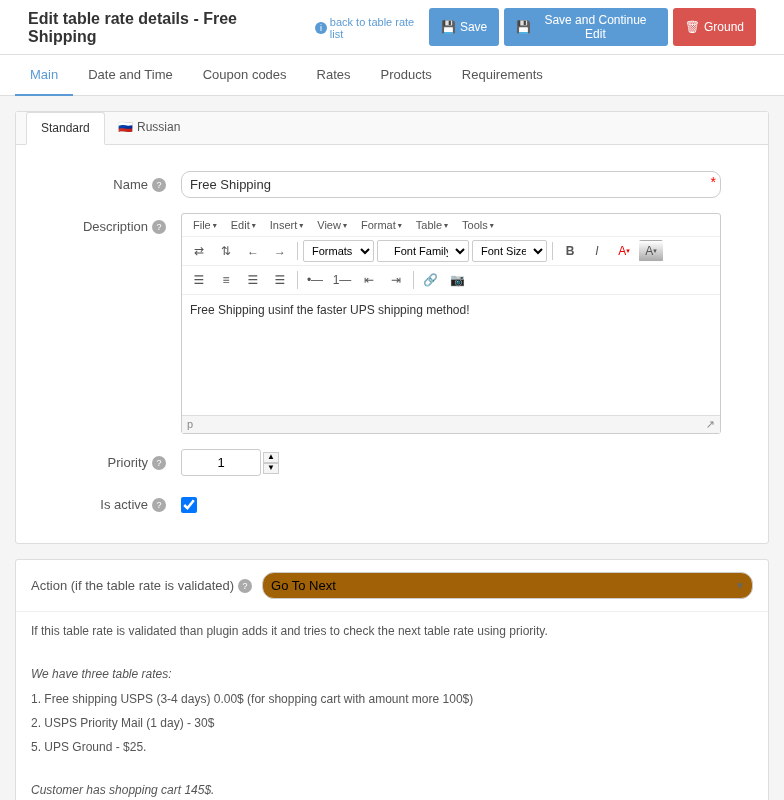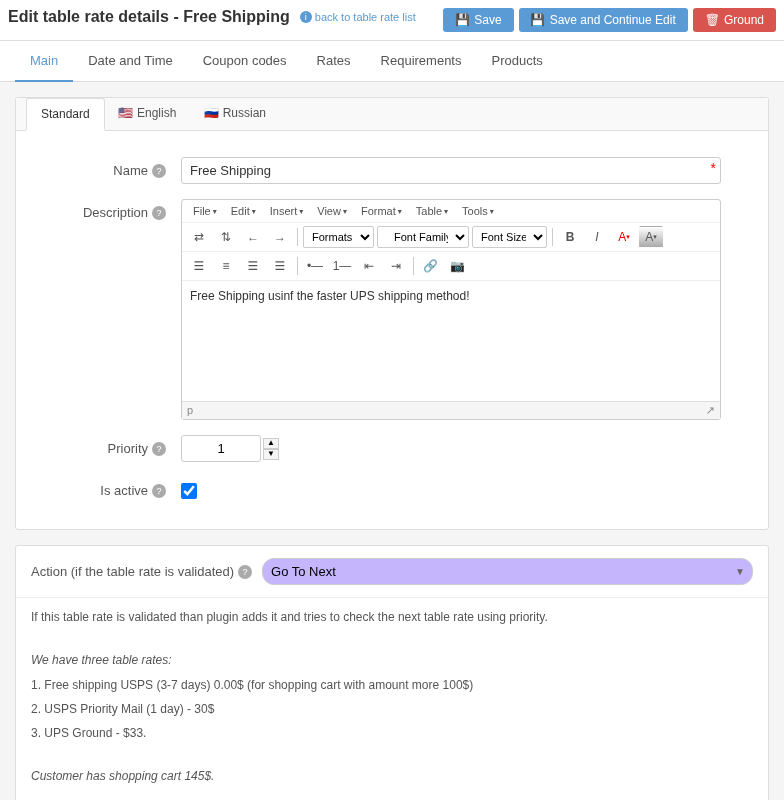--- a/index.html
+++ b/index.html
@@ -1,23 +1,23 @@
 <!DOCTYPE html>
 <html><head>
   <meta charset="utf-8">
   <style>
     * { box-sizing: border-box; margin: 0; padding: 0; }
     body { font-family: Arial, sans-serif; font-size: 13px; background: #f5f5f5; color: #333; }
 
     .top-bar {
       background: #fff;
       border-bottom: 1px solid #ddd;
-      padding: 8px 8px;
-      display: flex;
-      align-items: flex-start;
+      padding: 8px 28px;
+      display: flex;
+      align-items: flex-end;
       justify-content: space-between;
     }
     .top-bar-left { display: flex; align-items: center; gap: 10px; }
     .page-title { font-size: 16px; font-weight: bold; color: #333; }
     .back-link { font-size: 11px; color: #5b9bd5; text-decoration: none; display: flex; align-items: center; gap: 3px; }
     .top-bar-right { display: flex; gap: 5px; }
     .btn { padding: 5px 12px; border: none; border-radius: 3px; cursor: pointer; font-size: 12px; display: flex; align-items: center; gap: 4px; }
     .btn-save { background: #5b9bd5; color: #fff; }
     .btn-save-cont { background: #5b9bd5; color: #fff; }
     .btn-delete { background: #d9534f; color: #fff; }
@@ -115,21 +115,21 @@
       max-width: 540px;
     }
     .required-mark {
       color: red;
       position: absolute;
       right: 5px;
       top: 3px;
       font-size: 14px;
     }
     .name-wrapper { position: relative; flex: 1; max-width: 540px; }
-    .name-wrapper input { width: 100%; padding: 5px 8px; border: 1px solid #ccc; border-radius: 3px; font-size: 13px; }
+    .name-wrapper input { width: 100%; padding: 5px 8px; border: 1px solid #ccc; border-radius: 9px; font-size: 13px; }
 
     .editor-wrapper { flex: 1; max-width: 540px; border: 1px solid #ccc; border-radius: 3px; }
     .editor-menubar { display: flex; padding: 3px 5px; gap: 2px; flex-wrap: wrap; border-bottom: 1px solid #eee; }
     .editor-menu-item { padding: 2px 6px; font-size: 11px; color: #555; cursor: pointer; background: none; border: none; display: flex; align-items: center; gap: 2px; }
     .chevron-down { font-size: 8px; }
 
     .editor-toolbar-row { display: flex; padding: 3px 5px; gap: 3px; flex-wrap: wrap; border-bottom: 1px solid #eee; align-items: center; }
     .toolbar-btn {
       width: 24px; height: 22px;
       background: none;
@@ -177,21 +177,21 @@
     .spinner { display: flex; flex-direction: column; margin-left: 2px; }
     .spinner-btn { width: 16px; height: 11px; background: #f5f5f5; border: 1px solid #ccc; cursor: pointer; display: flex; align-items: center; justify-content: center; font-size: 8px; line-height: 1; }
 
     .checkbox-wrapper { display: flex; align-items: center; padding-top: 6px; }
     .checkbox-wrapper input[type=checkbox] { width: 16px; height: 16px; cursor: pointer; }
 
     .action-panel { background: #fff; border: 1px solid #ddd; border-radius: 3px; margin-bottom: 15px; }
     .action-row { display: flex; align-items: center; padding: 12px 15px; gap: 10px; border-bottom: 1px solid #eee; }
     .action-label { font-size: 13px; color: #555; display: flex; align-items: center; gap: 4px; }
     .action-select-wrapper { flex: 1; display: flex; align-items: center; max-width: 540px; position: relative; }
-    .action-select { flex: 1; padding: 5px 25px 5px 8px; border: 1px solid #ccc; border-radius: 12px; font-size: 13px; appearance: none; background: #c4b5fd; cursor: pointer; }
+    .action-select { flex: 1; padding: 5px 25px 5px 8px; border: 1px solid #ccc; border-radius: 12px; font-size: 13px; appearance: none; background: #a16207; cursor: pointer; }
     .select-arrow { position: absolute; right: 8px; font-size: 10px; color: #666; pointer-events: none; }
 
     .info-text { padding: 10px 15px; font-size: 12px; color: #555; line-height: 1.6; }
     .info-text p { margin-bottom: 5px; }
     .info-text .italic { font-style: italic; }
   </style>
 </head>
 <body>
 
 <div class="top-bar">
@@ -216,34 +216,30 @@
       <span>Ground</span>
     </button>
   </div>
 </div>
 
 <div class="tabs-nav">
   <div class="tab-item active">Main</div>
   <div class="tab-item">Date and Time</div>
   <div class="tab-item">Coupon codes</div>
   <div class="tab-item">Rates</div>
+  <div class="tab-item">Products</div>
   <div class="tab-item">Requirements</div>
-  <div class="tab-item">Products</div>
 </div>
 
 <div class="content">
 
   <div class="panel">
 
     <div class="lang-tabs">
       <div class="lang-tab active">Standard</div>
-      <div class="lang-tab">
-        <span>🇺🇸</span>
-        English
-      </div>
       <div class="lang-tab">
         <span>🇷🇺</span>
         Russian
       </div>
     </div>
 
     <div class="form-section">
 
       <div class="form-row">
         <div class="form-label">
@@ -361,23 +357,23 @@
           <option>Break</option>
         </select>
         <span class="select-arrow">▼</span>
       </div>
     </div>
 
     <div class="info-text">
       <p>If this table rate is validated than plugin adds it and tries to check the next table rate using priority.</p>
       <br>
       <p class="italic">We have three table rates:</p>
-      <p>1. Free shipping USPS (3-7 days) 0.00$ (for shopping cart with amount more 100$)</p>
+      <p>1. Free shipping USPS (3-4 days) 0.00$ (for shopping cart with amount more 100$)</p>
       <p>2. USPS Priority Mail (1 day) - 30$</p>
-      <p>3. UPS Ground - $33.</p>
+      <p>5. UPS Ground - $25.</p>
       <br>
       <p class="italic">Customer has shopping cart 145$.</p>
       
       
       
       
     </div>
   </div>
 
 </div>

